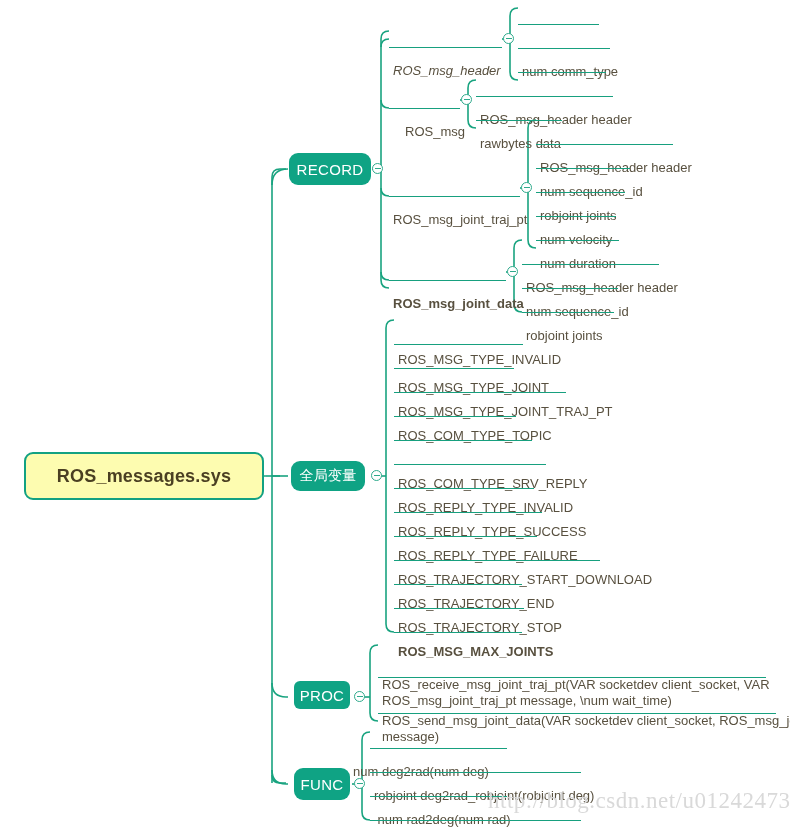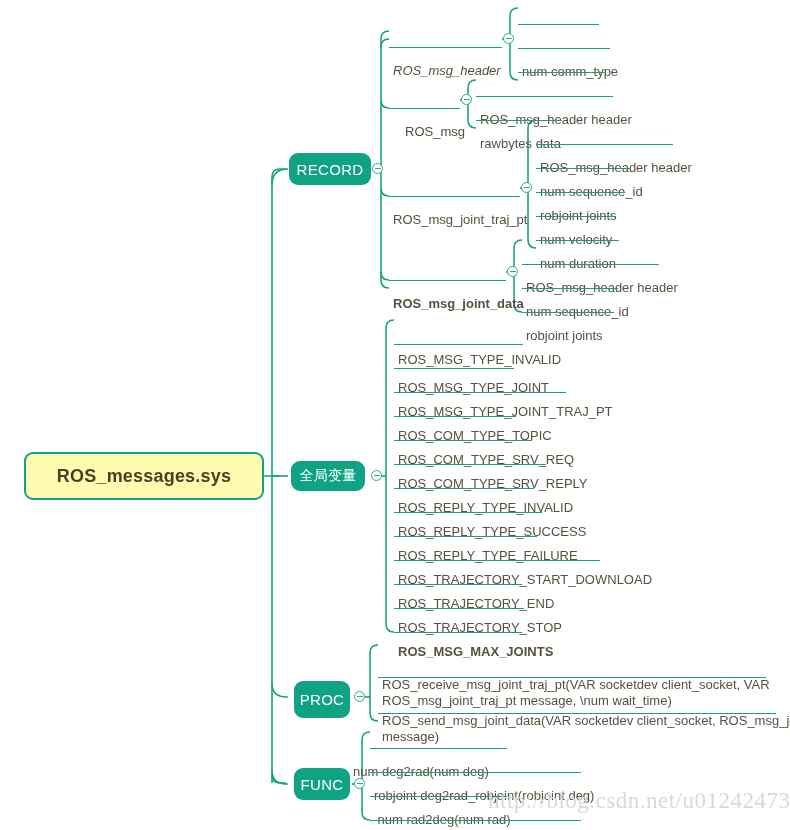--- a/index.html
+++ b/index.html
@@ -131,21 +131,21 @@
   <div class="branch-node" style="left:289px;top:153px;width:82px;height:32px;">
     <span>RECORD</span>
   </div>
   <div class="toggle" style="left:372px;top:163px;"></div>
 
   <div class="branch-node" style="left:291px;top:461px;width:74px;height:30px;font-size:14px;">
     <span>全局变量</span>
   </div>
   <div class="toggle" style="left:371px;top:470px;"></div>
 
-  <div class="branch-node" style="left:294px;top:681px;width:56px;height:37px;">
+  <div class="branch-node" style="left:294px;top:681px;width:56px;height:28px;border-radius:6px;">
     <span>PROC</span>
   </div>
   <div class="toggle" style="left:354px;top:691px;"></div>
 
   <div class="branch-node" style="left:294px;top:768px;width:56px;height:32px;">
     <span>FUNC</span>
   </div>
   <div class="toggle" style="left:354px;top:778px;"></div>
 
   <div class="leaf" style="left:389px;top:31px;font-style:italic;">
@@ -244,23 +244,20 @@
   <div class="leaf" style="left:394px;top:372px;">
     <span class="txt">ROS_MSG_TYPE_JOINT_TRAJ_PT</span>
   </div>
   <div class="leaf-rule" style="left:394px;top:392px;width:172px;"></div>
 
   <div class="leaf" style="left:394px;top:396px;">
     <span class="txt">ROS_COM_TYPE_TOPIC</span>
   </div>
   <div class="leaf-rule" style="left:394px;top:416px;width:122px;"></div>
 
-  <div class="leaf" style="left:394px;top:420px;">
-    <span class="txt">ROS_COM_TYPE_SRV_REQ</span>
-  </div>
   <div class="leaf-rule" style="left:394px;top:440px;width:138px;"></div>
 
   <div class="leaf" style="left:394px;top:444px;">
     <span class="txt">ROS_COM_TYPE_SRV_REPLY</span>
   </div>
   <div class="leaf-rule" style="left:394px;top:464px;width:152px;"></div>
 
   <div class="leaf" style="left:394px;top:468px;">
     <span class="txt">ROS_REPLY_TYPE_INVALID</span>
   </div>

